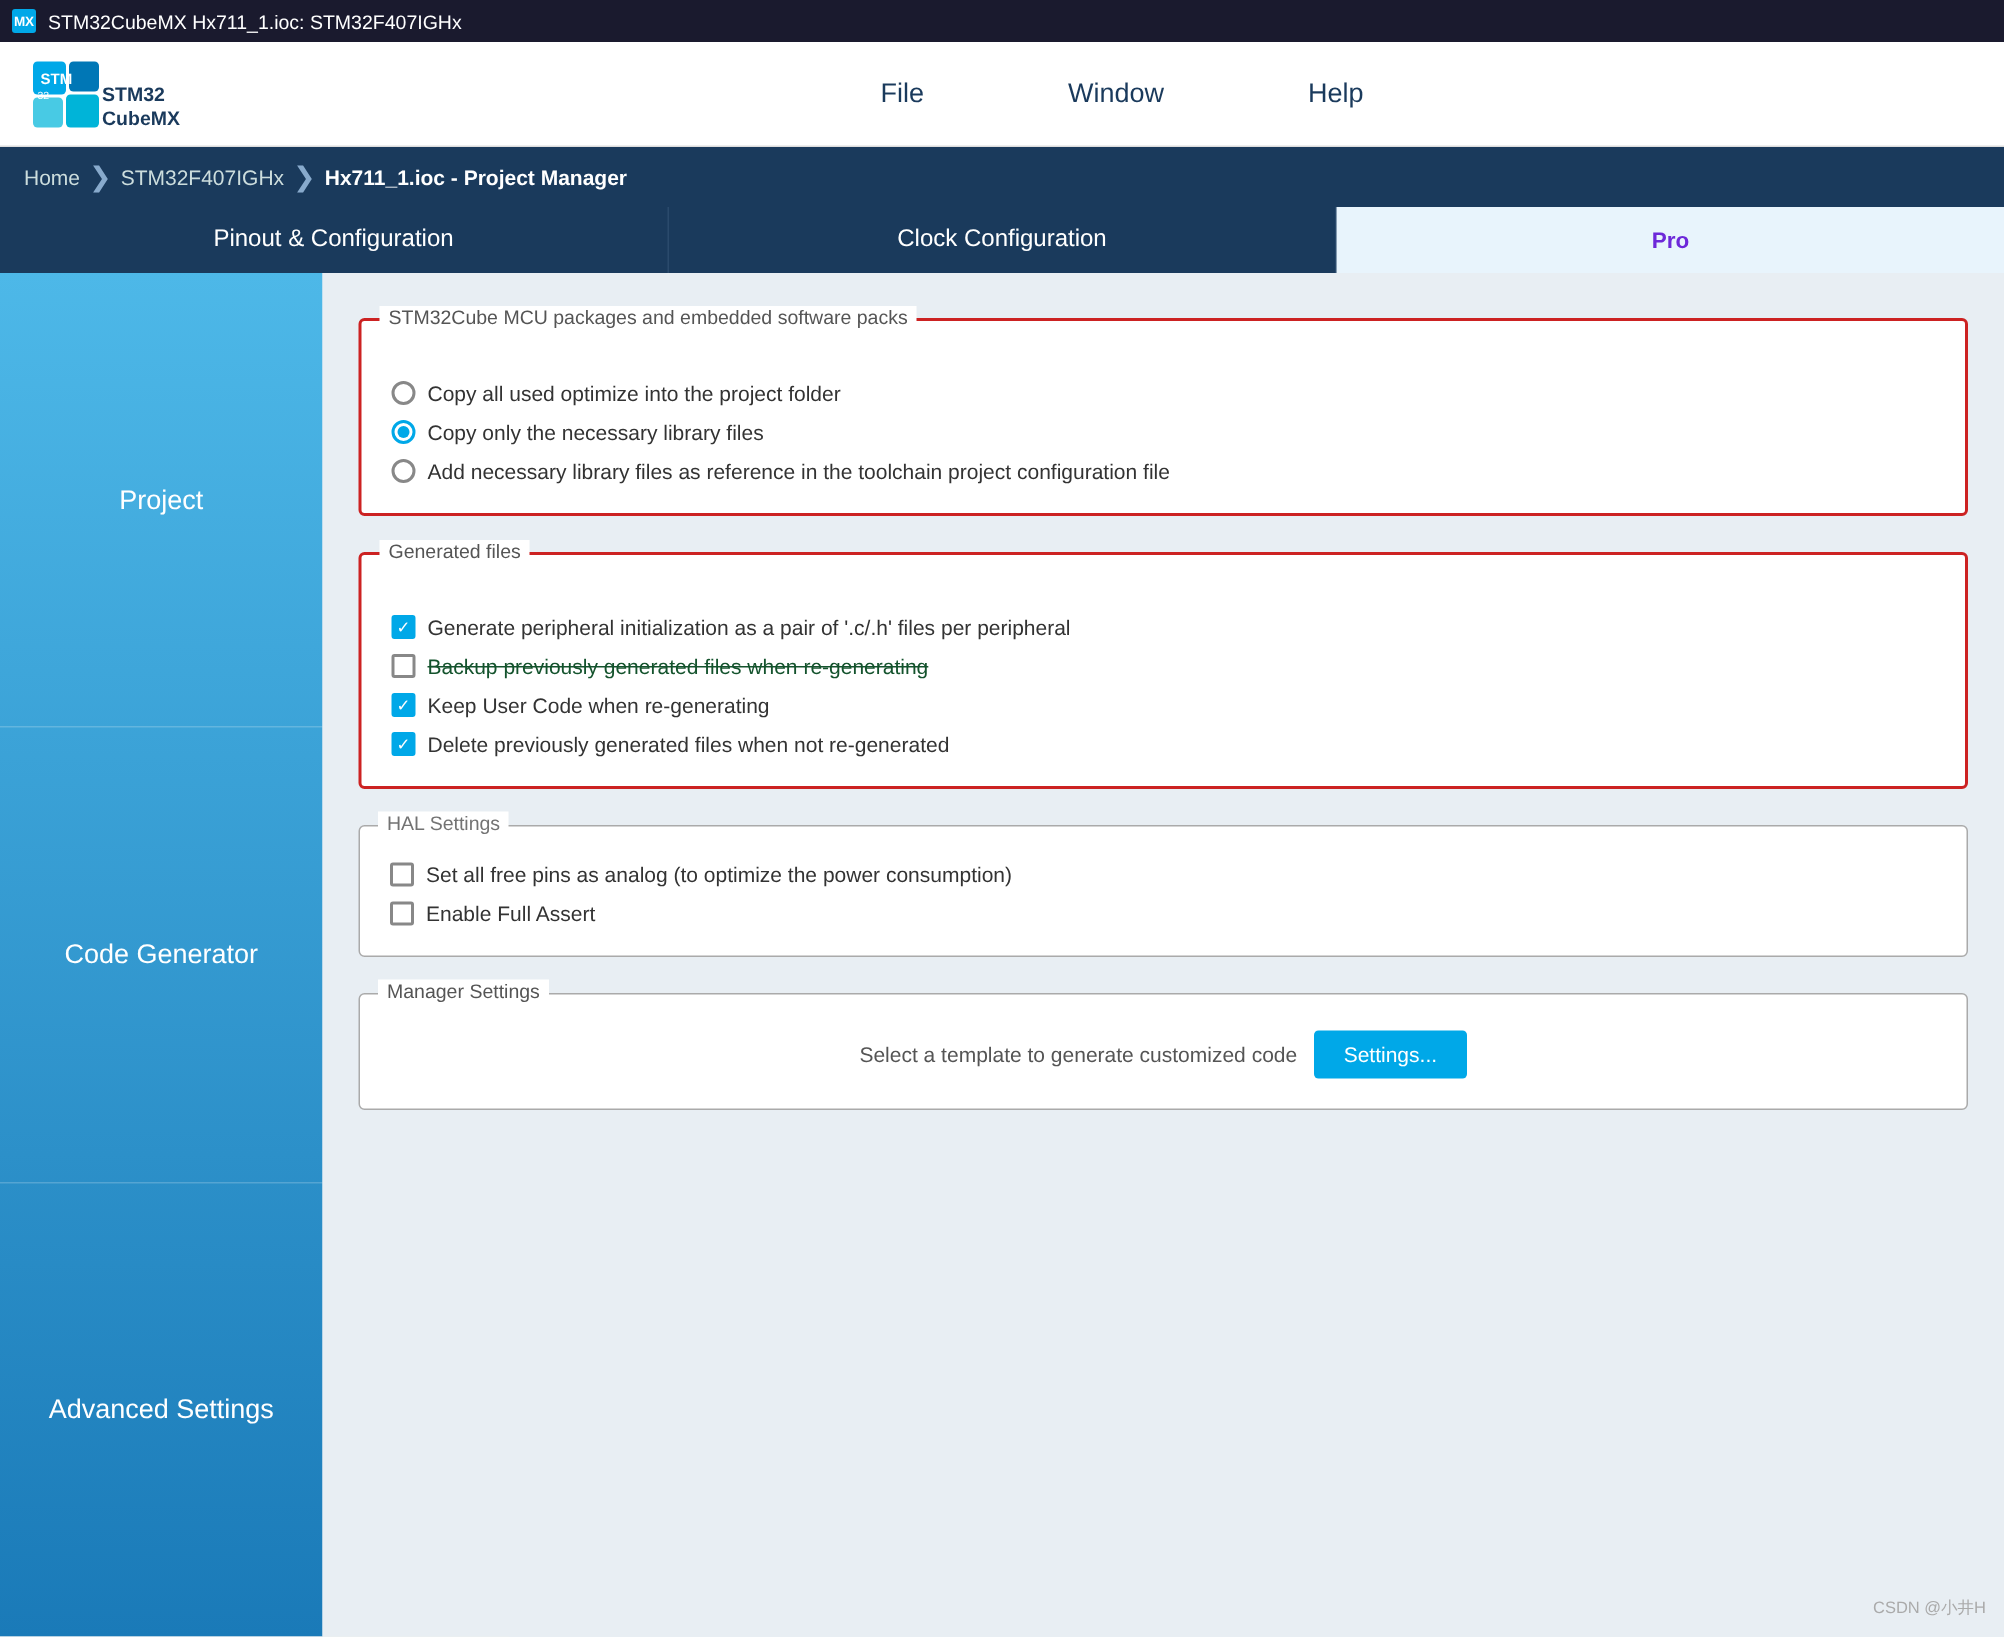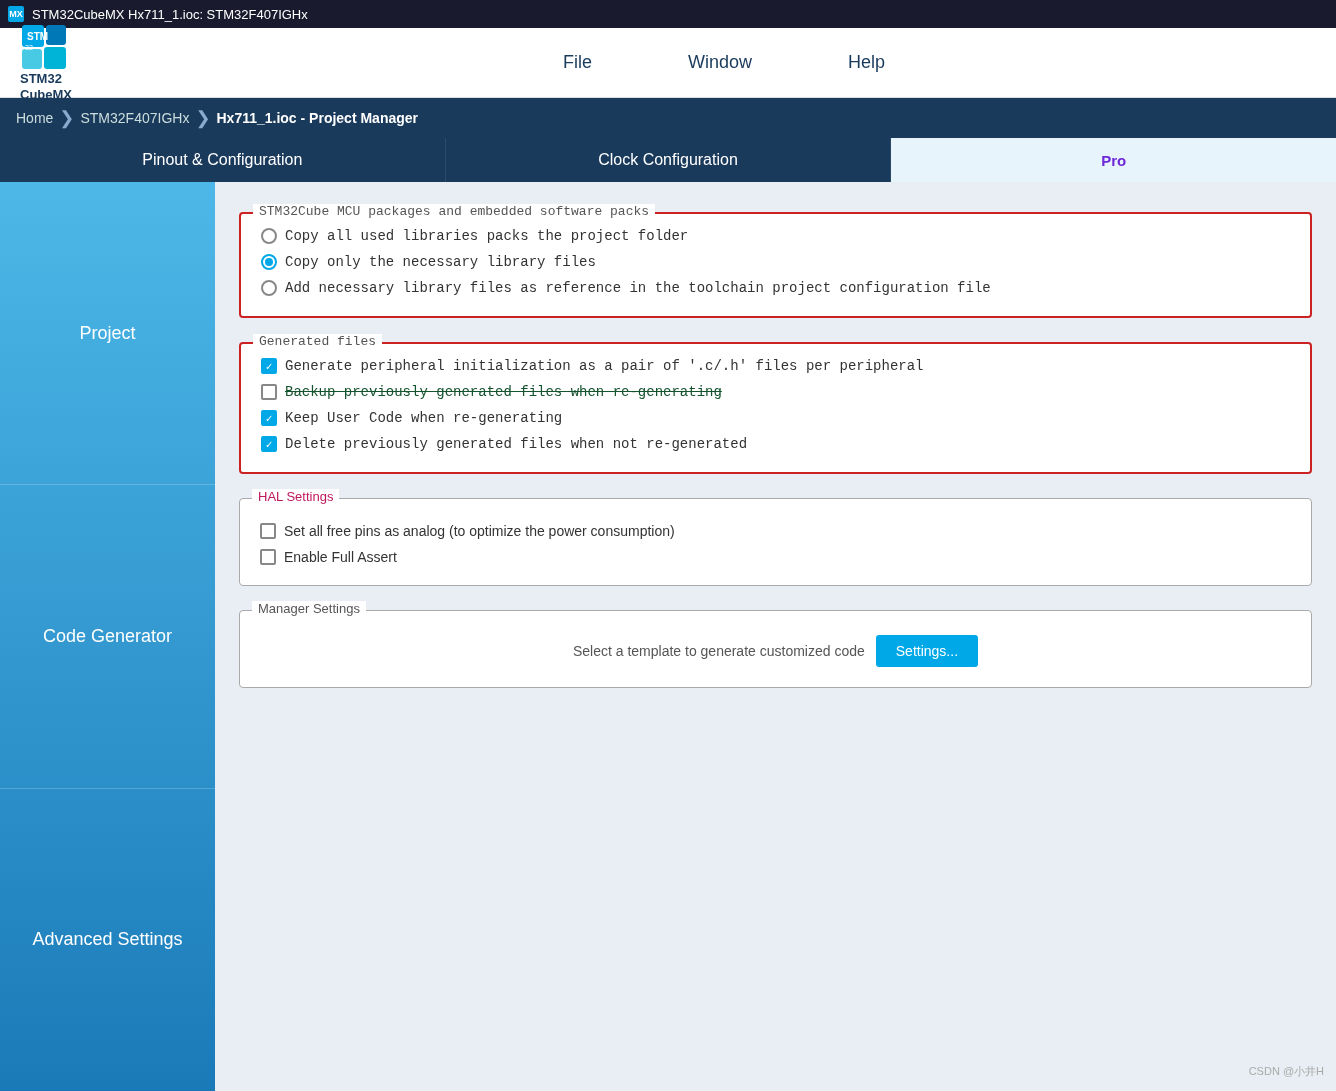--- a/index.html
+++ b/index.html
@@ -29,23 +29,22 @@
     .menu-bar {
       background: white;
       display: flex;
       align-items: center;
       padding: 0 20px;
       height: 70px;
       border-bottom: 1px solid #ddd;
     }
     .logo {
       display: flex;
-      align-items: flex-start;
+      align-items: flex-end;
       margin-right: 60px;
-      flex-direction: column;
     }
     .logo-cube-svg { width: 48px; height: 48px; }
     .logo-text {
       font-size: 13px;
       font-weight: bold;
       color: #1a3a5c;
       line-height: 1.2;
     }
     .menu-items {
       display: flex;
@@ -132,23 +131,22 @@
       overflow-y: auto;
       background: #e8eef3;
     }
 
     
     .section-group {
       border: 1px solid #aaa;
       border-radius: 4px;
       background: white;
       margin-bottom: 20px;
-      padding: 6px 20px 20px;
+      padding: 32px 20px 20px;
       position: relative;
-      font-family: Liberation Mono, monospace;
     }
     .section-title {
       position: absolute;
       top: -10px;
       left: 12px;
       background: white;
       padding: 0 6px;
       font-size: 13px;
       color: #555;
     }
@@ -221,21 +219,21 @@
       padding: 16px 20px 20px;
       position: relative;
     }
     .hal-title {
       position: absolute;
       top: -10px;
       left: 12px;
       background: white;
       padding: 0 6px;
       font-size: 13px;
-      color: #be185d;
+      color: #737373;
     }
 
     
     .template-section {
       border: 1px solid #aaa;
       border-radius: 4px;
       background: white;
       margin-bottom: 20px;
       padding: 16px 20px 20px;
       position: relative;
@@ -335,21 +333,21 @@
     <div class="sidebar-item">Advanced Settings</div>
   </div>
 
   <div class="content">
 
     <div class="section-group highlight-box" style="margin-top:10px; margin-bottom:24px;">
       <div class="section-title">STM32Cube MCU packages and embedded software packs</div>
       <div class="section-content">
         <div class="radio-option">
           <div class="radio-circle"></div>
-          <span>Copy all used libraries packs the project folder</span>
+          <span>Copy all used optimize into the project folder</span>
         </div>
         <div class="radio-option">
           <div class="radio-circle selected"></div>
           <span>Copy only the necessary library files</span>
         </div>
         <div class="radio-option">
           <div class="radio-circle"></div>
           <span>Add necessary library files as reference in the toolchain project configuration file</span>
         </div>
       </div>

